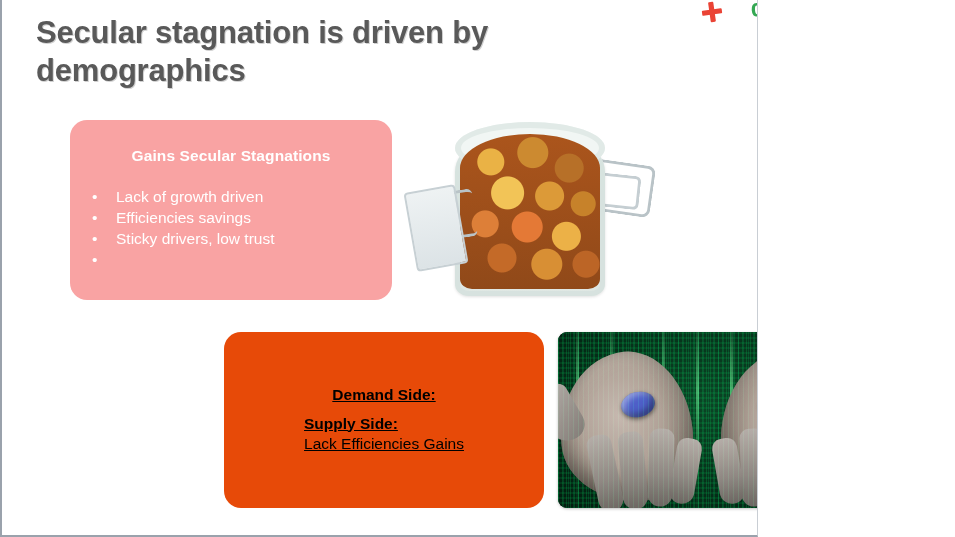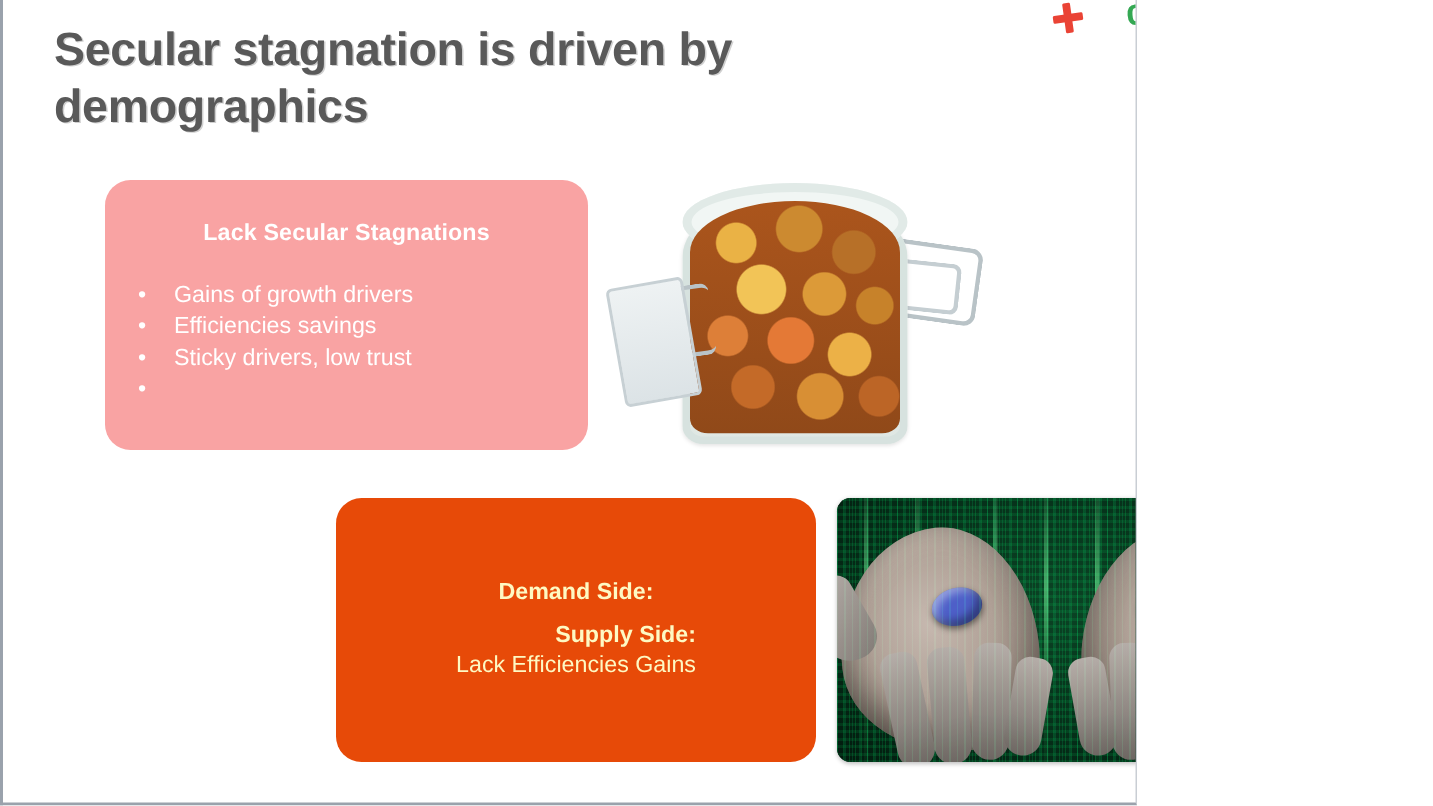--- a/index.html
+++ b/index.html
@@ -74,21 +74,21 @@
     position:absolute;
     left:222px; top:332px;
     width:320px; height:176px;
     background:#e74a08;
     border-radius:17px;
     display:flex;
     flex-direction:column;
     align-items:center;
     justify-content:center;
   }
-  .orange-card .grp{ text-align:right; color:#fef9c3; }
+  .orange-card .grp{ text-align:left; color:#000000;text-decoration:underline; }
   .orange-card .grp + .grp{ margin-top:8px; }
   .orange-card .grp .lead{
     font-size:15.5px; font-weight:bold; line-height:1.35;
   }
   .orange-card .grp .sub{
     font-size:15.5px; line-height:1.35;
   }
 
   
   .jar-photo{
@@ -245,25 +245,25 @@
   .decor svg{ display:block; }
 </style>
 </head>
 <body>
 
 <div class="slide">
 
   <div class="title">Secular stagnation is driven by demographics</div>
 
   <div class="pink-card">
-    <div class="card-head">Lack Secular Stagnations</div>
+    <div class="card-head">Gains Secular Stagnations</div>
     <ul class="bullets">
       <li>
         <span class="bullet-dot">•</span>
-        <span>Gains of growth drivers</span>
+        <span>Lack of growth driven</span>
       </li>
       <li>
         <span class="bullet-dot">•</span>
         <span>Efficiencies savings</span>
       </li>
       <li>
         <span class="bullet-dot">•</span>
         <span>Sticky drivers, low trust</span>
       </li>
       <li>

